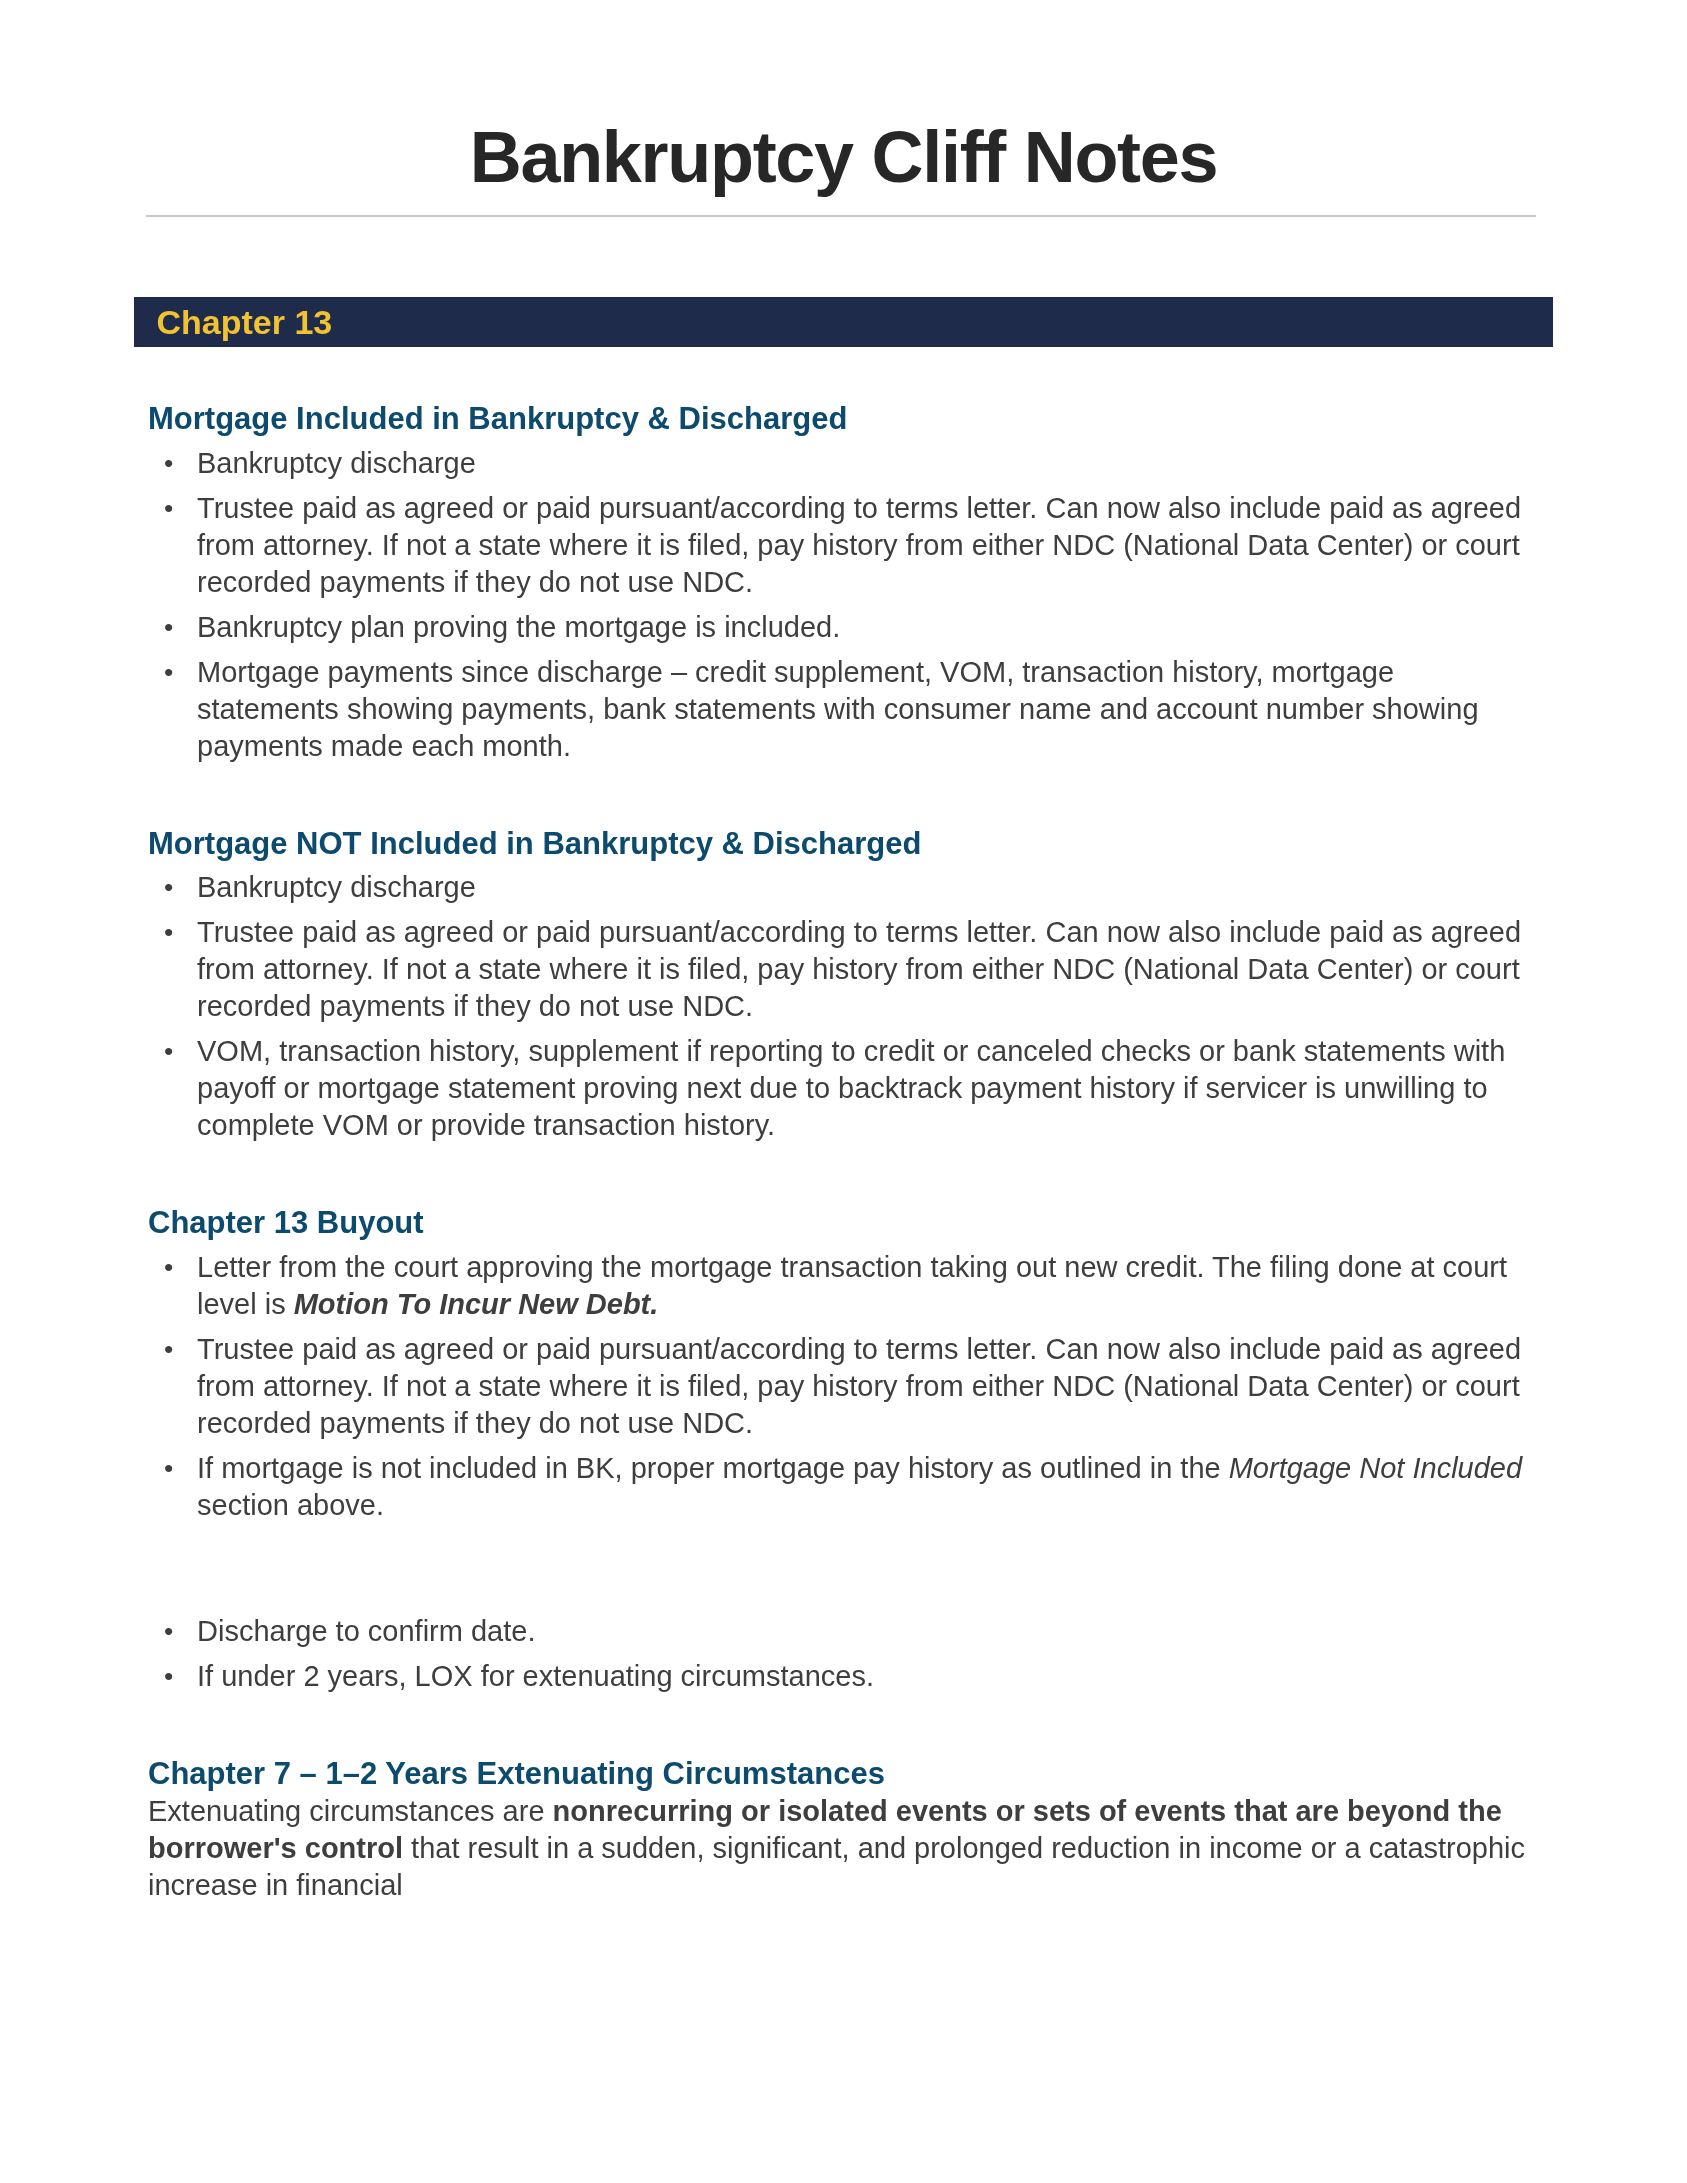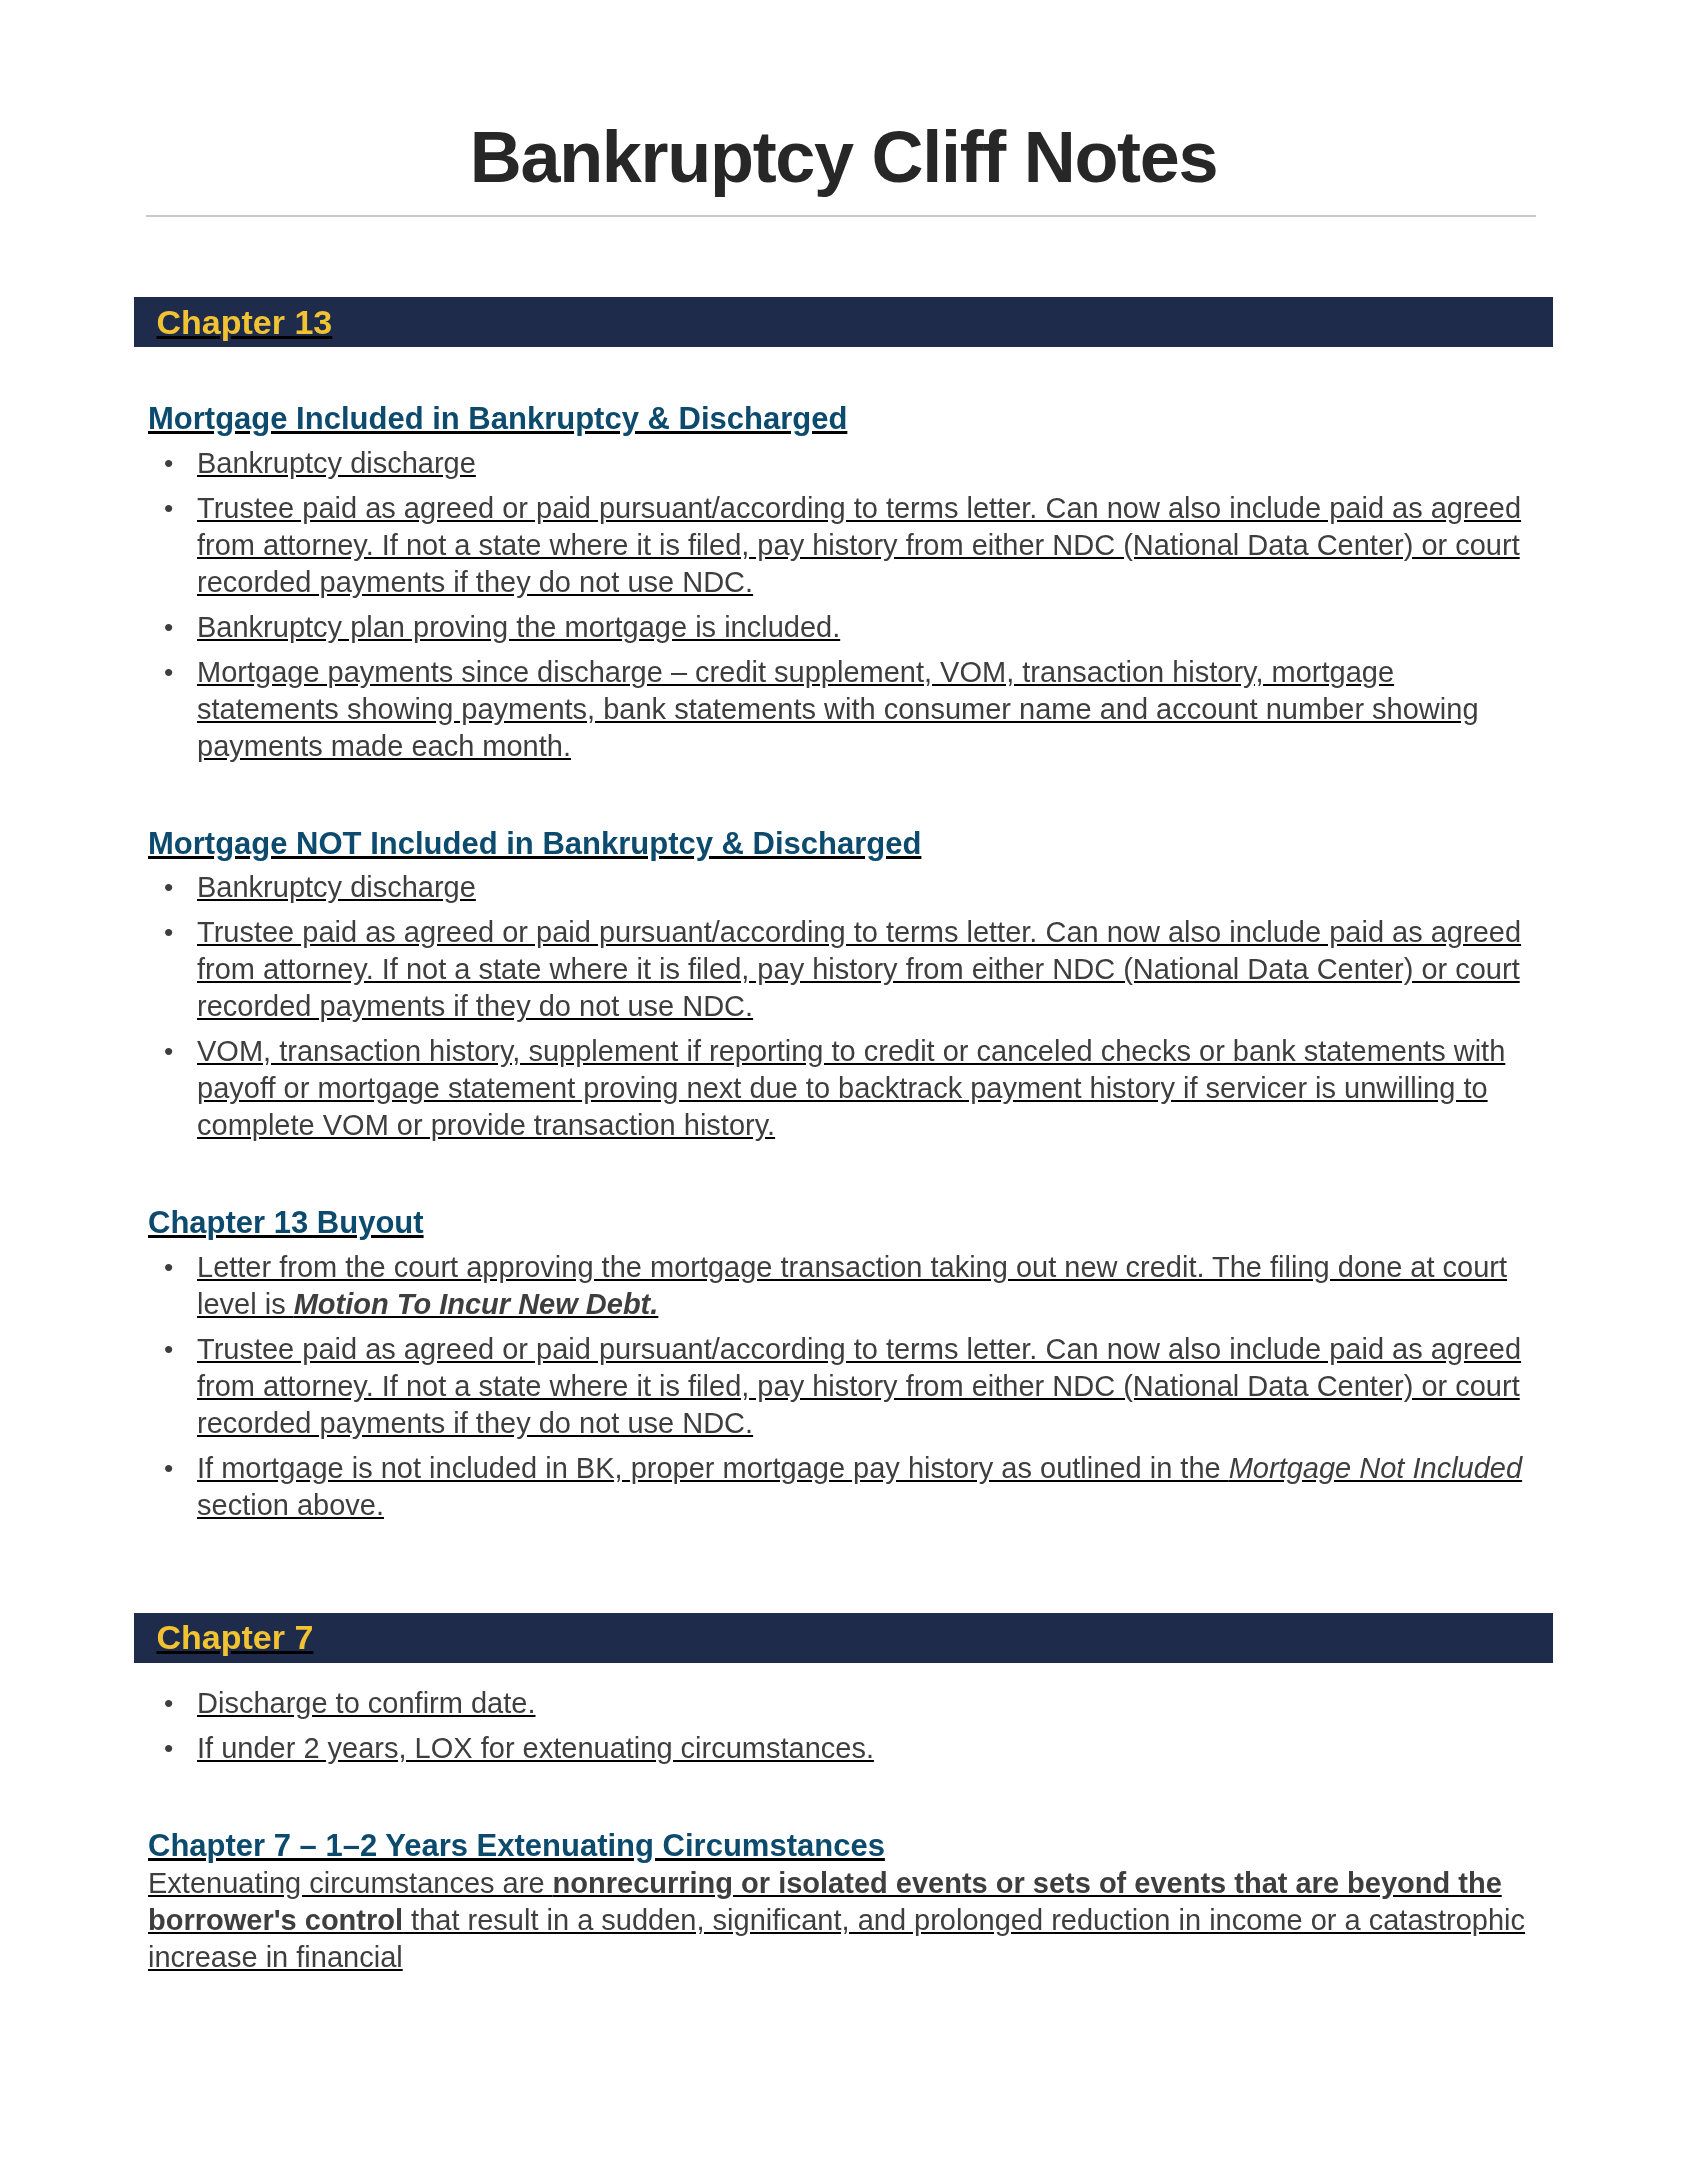--- a/index.html
+++ b/index.html
@@ -24,21 +24,21 @@
     letter-spacing: -1.3px;
     text-align: center;
     color: #272727;
   }
   .divider {
     height: 2px;
     background: #c9c9c9;
     margin: 22px 151px 0 146px;
   }
 
-  .chapter { margin: 0; text-decoration: underline; }
+  .chapter { margin: 0; }
   .chapter:first-of-type .banner { margin-top: 80px; }
   .chapter + .chapter { margin-top: 89px; }
 
   .banner {
     box-sizing: border-box;
     margin-left: 134px;
     width: 1419px;
     height: 50px;
     padding-left: 22.5px;
     display: flex;
@@ -117,23 +117,20 @@
           </ul>
           <h2>Chapter 13 Buyout</h2>
           <ul>
             <li><span class="">Letter from the court approving the mortgage transaction taking out new credit. The filing done at court level is </span><span class="run-b run-i">Motion To Incur New Debt.</span></li>
             <li><span class="">Trustee paid as agreed or paid pursuant/according to terms letter. Can now also include paid as agreed from attorney. If not a state where it is filed, pay history from either NDC (National Data Center) or court recorded payments if they do not use NDC.</span></li>
             <li><span class="">If mortgage is not included in BK, proper mortgage pay history as outlined in the </span><span class="run-i">Mortgage Not Included</span><span class=""> section above.</span></li>
           </ul>
         </div>
       </section>
       <section class="chapter">
-        <div class="banner" style="background: rgb(31, 43, 74);">
-          <span class="banner-label" style="color: rgb(241, 194, 50);">Chapter 7</span>
-        </div>
         <div class="chapter-body" style="color: rgb(62, 62, 62);">
           <ul>
             <li><span class="">Discharge to confirm date.</span></li>
             <li><span class="">If under 2 years, LOX for extenuating circumstances.</span></li>
           </ul>
           <h2>Chapter 7 – 1–2 Years Extenuating Circumstances</h2>
           <p class="para"><span class="">Extenuating circumstances are </span><span class="run-b ">nonrecurring or isolated events or sets of events that are beyond the borrower's control</span><span class=""> that result in a sudden, significant, and prolonged reduction in income or a catastrophic increase in financial</span></p>
         </div>
       </section>
     </div>

